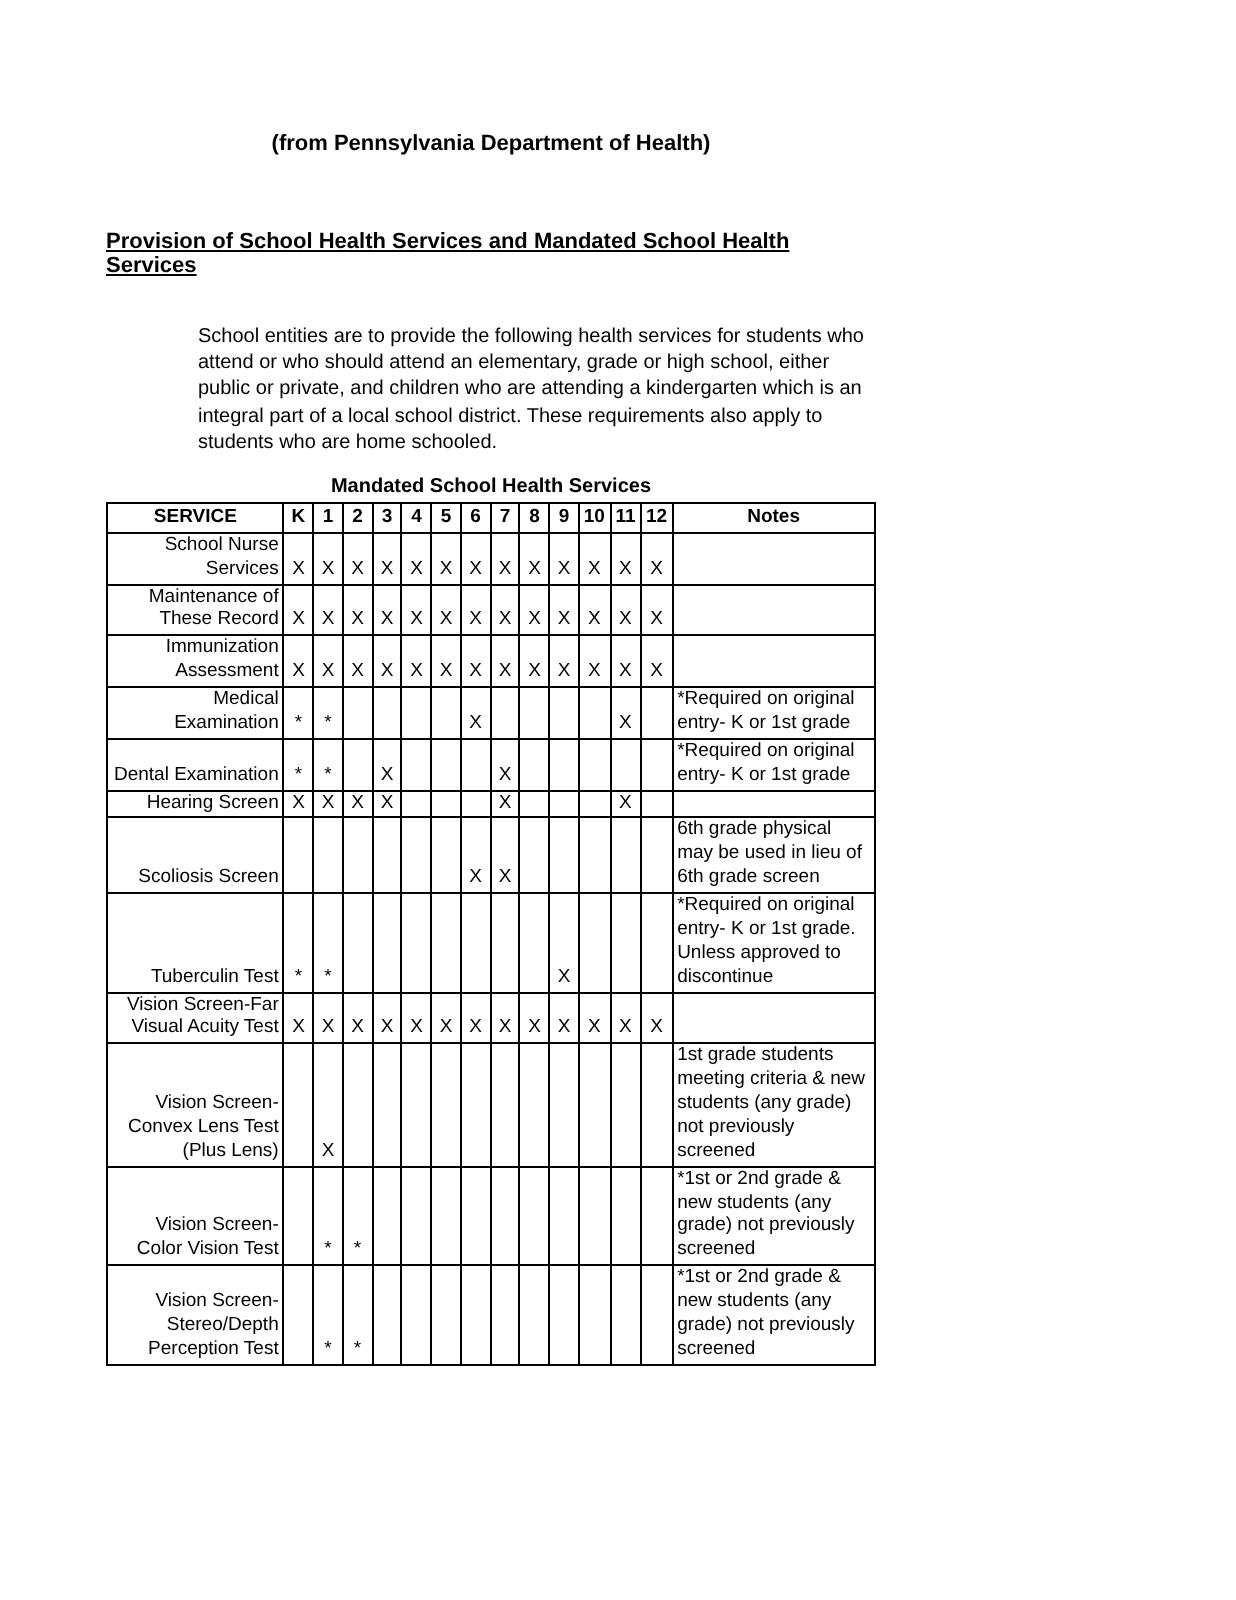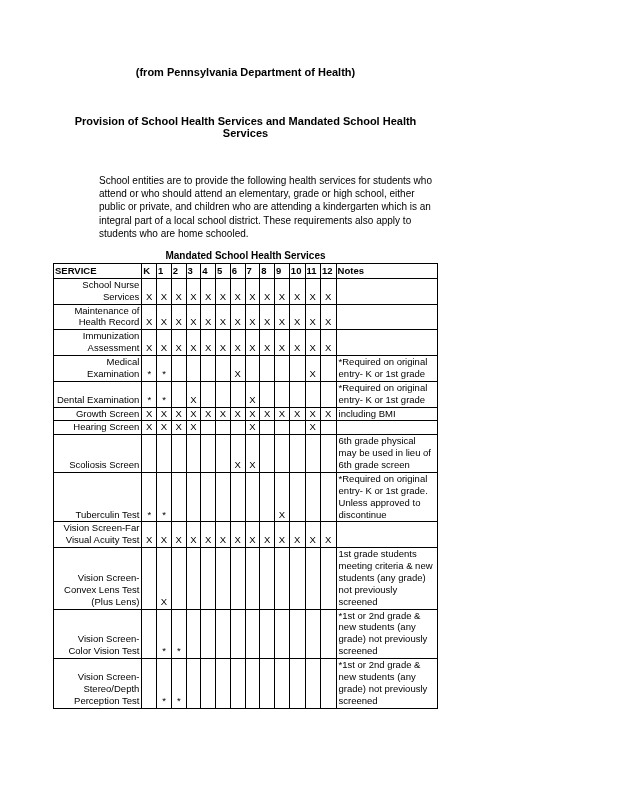--- a/index.html
+++ b/index.html
@@ -8,42 +8,42 @@
     width: 618px; height: 800px;
     font-family: "Liberation Sans", sans-serif;
     color: #000;
     overflow: hidden;
   }
   .page { width: 491px; height: 800px; padding: 66px 53px 0 53px; background: #fff; }
   .attribution {
     text-align: center; font-weight: bold; font-size: 11px; margin-bottom: 37px;
   }
   .doc-title {
-    text-align: center; font-weight: bold; font-size: 11px;
-    margin-bottom: 35px;
+    text-align: left; font-weight: bold; font-size: 11px;
+    text-decoration: underline; margin-bottom: 23px;
   }
   .intro {
     font-size: 10px; line-height: 1.32; margin-bottom: 10px; margin-left: 46px;
   }
   .table-caption {
     text-align: center; font-weight: bold; font-size: 10px; margin-bottom: 2px;
   }
   table.services-table {
     border-collapse: collapse; margin: 0 auto; font-size: 9.5px;
     table-layout: fixed;
   }
   .services-table th, .services-table td {
     border: 1px solid #000;
     line-height: 1.25;
     padding: 0px 2px 1px 2px;
     vertical-align: bottom;
     overflow: hidden;
   }
   .services-table th {
-    font-weight: bold; text-align: left; vertical-align: middle; padding: 1px 1px;
+    font-weight: bold; text-align: center; vertical-align: middle; padding: 1px 1px;
   }
   .col-service { width: 106px; }
   .col-grade   { width: 17px; }
   .col-notes   { width: 133px; }
   .cell-service { text-align: right; }
   .cell-grade   { text-align: center; }
   .cell-notes   { text-align: left; vertical-align: top; }
 </style>
 </head>
 <body>
@@ -89,21 +89,21 @@
           <td class="cell-grade">X</td>
           <td class="cell-grade">X</td>
           <td class="cell-grade">X</td>
           <td class="cell-grade">X</td>
           <td class="cell-grade">X</td>
           <td class="cell-grade">X</td>
           <td class="cell-grade">X</td>
           <td class="cell-notes"></td>
         </tr>
         <tr>
-          <td class="cell-service">Maintenance of Health Record</td>
+          <td class="cell-service">Maintenance of These Record</td>
           <td class="cell-grade">X</td>
           <td class="cell-grade">X</td>
           <td class="cell-grade">X</td>
           <td class="cell-grade">X</td>
           <td class="cell-grade">X</td>
           <td class="cell-grade">X</td>
           <td class="cell-grade">X</td>
           <td class="cell-grade">X</td>
           <td class="cell-grade">X</td>
           <td class="cell-grade">X</td>
@@ -155,37 +155,20 @@
           <td class="cell-grade"></td>
           <td class="cell-grade"></td>
           <td class="cell-grade"></td>
           <td class="cell-grade">X</td>
           <td class="cell-grade"></td>
           <td class="cell-grade"></td>
           <td class="cell-grade"></td>
           <td class="cell-grade"></td>
           <td class="cell-grade"></td>
           <td class="cell-notes">*Required on original entry- K or 1st grade</td>
-        </tr>
-        <tr>
-          <td class="cell-service">Growth Screen</td>
-          <td class="cell-grade">X</td>
-          <td class="cell-grade">X</td>
-          <td class="cell-grade">X</td>
-          <td class="cell-grade">X</td>
-          <td class="cell-grade">X</td>
-          <td class="cell-grade">X</td>
-          <td class="cell-grade">X</td>
-          <td class="cell-grade">X</td>
-          <td class="cell-grade">X</td>
-          <td class="cell-grade">X</td>
-          <td class="cell-grade">X</td>
-          <td class="cell-grade">X</td>
-          <td class="cell-grade">X</td>
-          <td class="cell-notes">including BMI</td>
         </tr>
         <tr>
           <td class="cell-service">Hearing Screen</td>
           <td class="cell-grade">X</td>
           <td class="cell-grade">X</td>
           <td class="cell-grade">X</td>
           <td class="cell-grade">X</td>
           <td class="cell-grade"></td>
           <td class="cell-grade"></td>
           <td class="cell-grade"></td>

